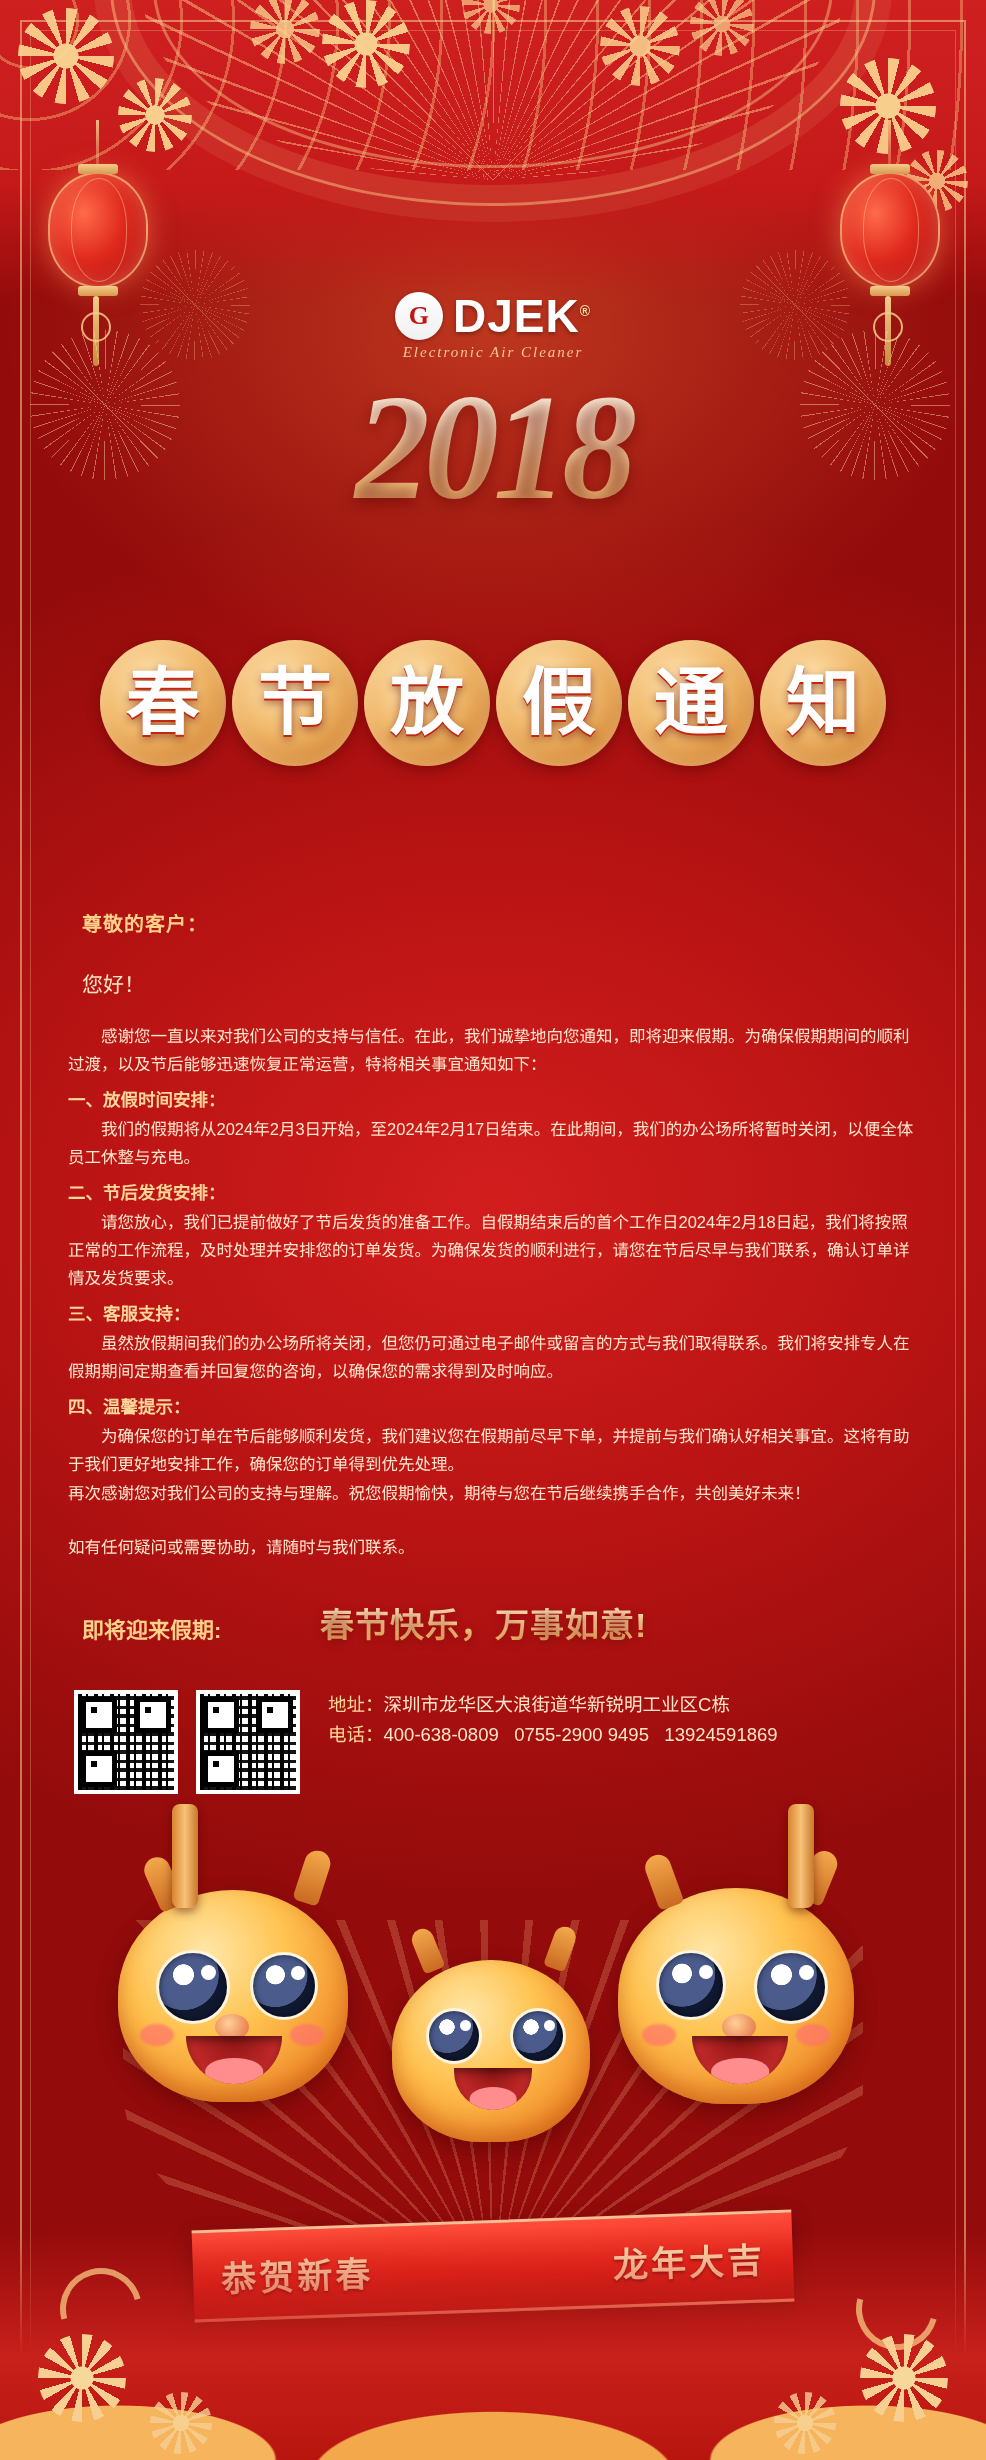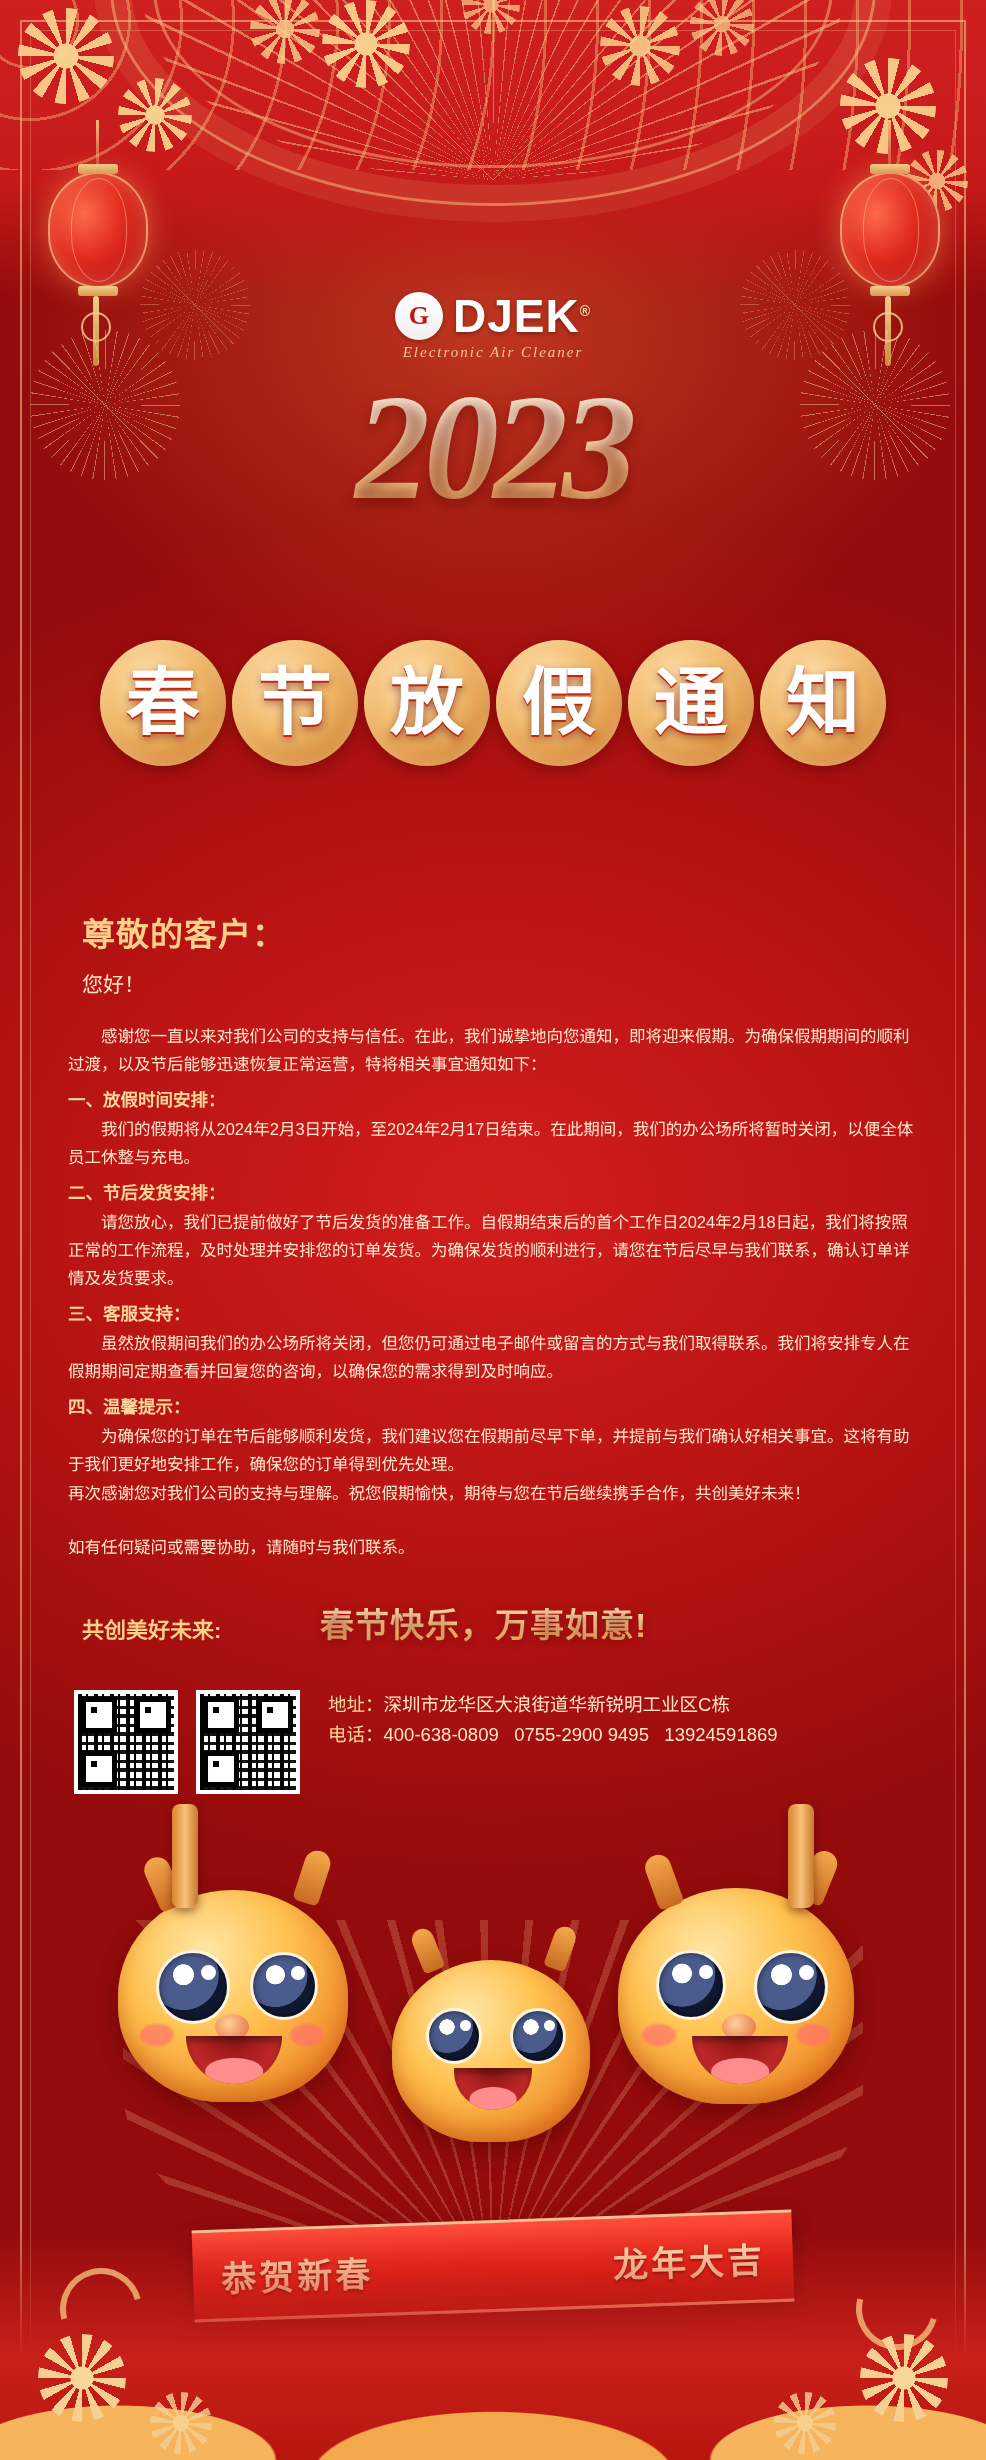--- a/index.html
+++ b/index.html
@@ -233,21 +233,21 @@
     color: #ffe9cf;
     font-size: 20.5px;
     line-height: 1.55;
     font-weight: 700;
     letter-spacing: .5px;
   }
   .salutation {
     position: absolute;
     left: 82px; top: 908px;
     color: #ffd089;
-    font-size: 33px;
+    font-size: 20px;
     font-weight: 700;
     letter-spacing: 1px;
   }
   .greeting {
     position: absolute;
     left: 82px; top: 968px;
     color: #ffe3c3;
     font-size: 21px;
   }
   .body {
@@ -487,21 +487,21 @@
   <div class="logo-wrap">
     <div class="logo-mark">
       <span>G</span>
     </div>
     <div class="logo-text">
       <span>DJEK</span><span class="logo-reg">®</span>
     </div>
   </div>
   <div class="logo-sub">Electronic Air Cleaner</div>
 
-  <div class="year">2023</div>
+  <div class="year">2018</div>
 
   <div class="title-row">
     <div class="title-char">
         <div class="disc"></div>
         <div class="glyph">春</div>
       </div>
     <div class="title-char">
         <div class="disc"></div>
         <div class="glyph">节</div>
       </div>
@@ -533,21 +533,21 @@
     <p class="sec">二、节后发货安排：</p>
     <p class="ind">请您放心，我们已提前做好了节后发货的准备工作。自假期结束后的首个工作日2024年2月18日起，我们将按照正常的工作流程，及时处理并安排您的订单发货。为确保发货的顺利进行，请您在节后尽早与我们联系，确认订单详情及发货要求。</p>
     <p class="sec">三、客服支持：</p>
     <p class="ind">虽然放假期间我们的办公场所将关闭，但您仍可通过电子邮件或留言的方式与我们取得联系。我们将安排专人在假期期间定期查看并回复您的咨询，以确保您的需求得到及时响应。</p>
     <p class="sec">四、温馨提示：</p>
     <p class="ind">为确保您的订单在节后能够顺利发货，我们建议您在假期前尽早下单，并提前与我们确认好相关事宜。这将有助于我们更好地安排工作，确保您的订单得到优先处理。</p>
     <p>再次感谢您对我们公司的支持与理解。祝您假期愉快，期待与您在节后继续携手合作，共创美好未来！</p>
     <p class="gap">如有任何疑问或需要协助，请随时与我们联系。</p>
   </div>
 
-  <div class="wish-label">共创美好未来:</div>
+  <div class="wish-label">即将迎来假期:</div>
   <div class="wish-text">春节快乐，万事如意!</div>
 
   <div class="qr" style="left:74px; top:1690px;">
     <div class="qr-inner">
       <div class="qr-eye tl"></div>
       <div class="qr-eye tr"></div>
       <div class="qr-eye bl"></div>
     </div>
   </div>
   <div class="qr" style="left:196px; top:1690px;">

